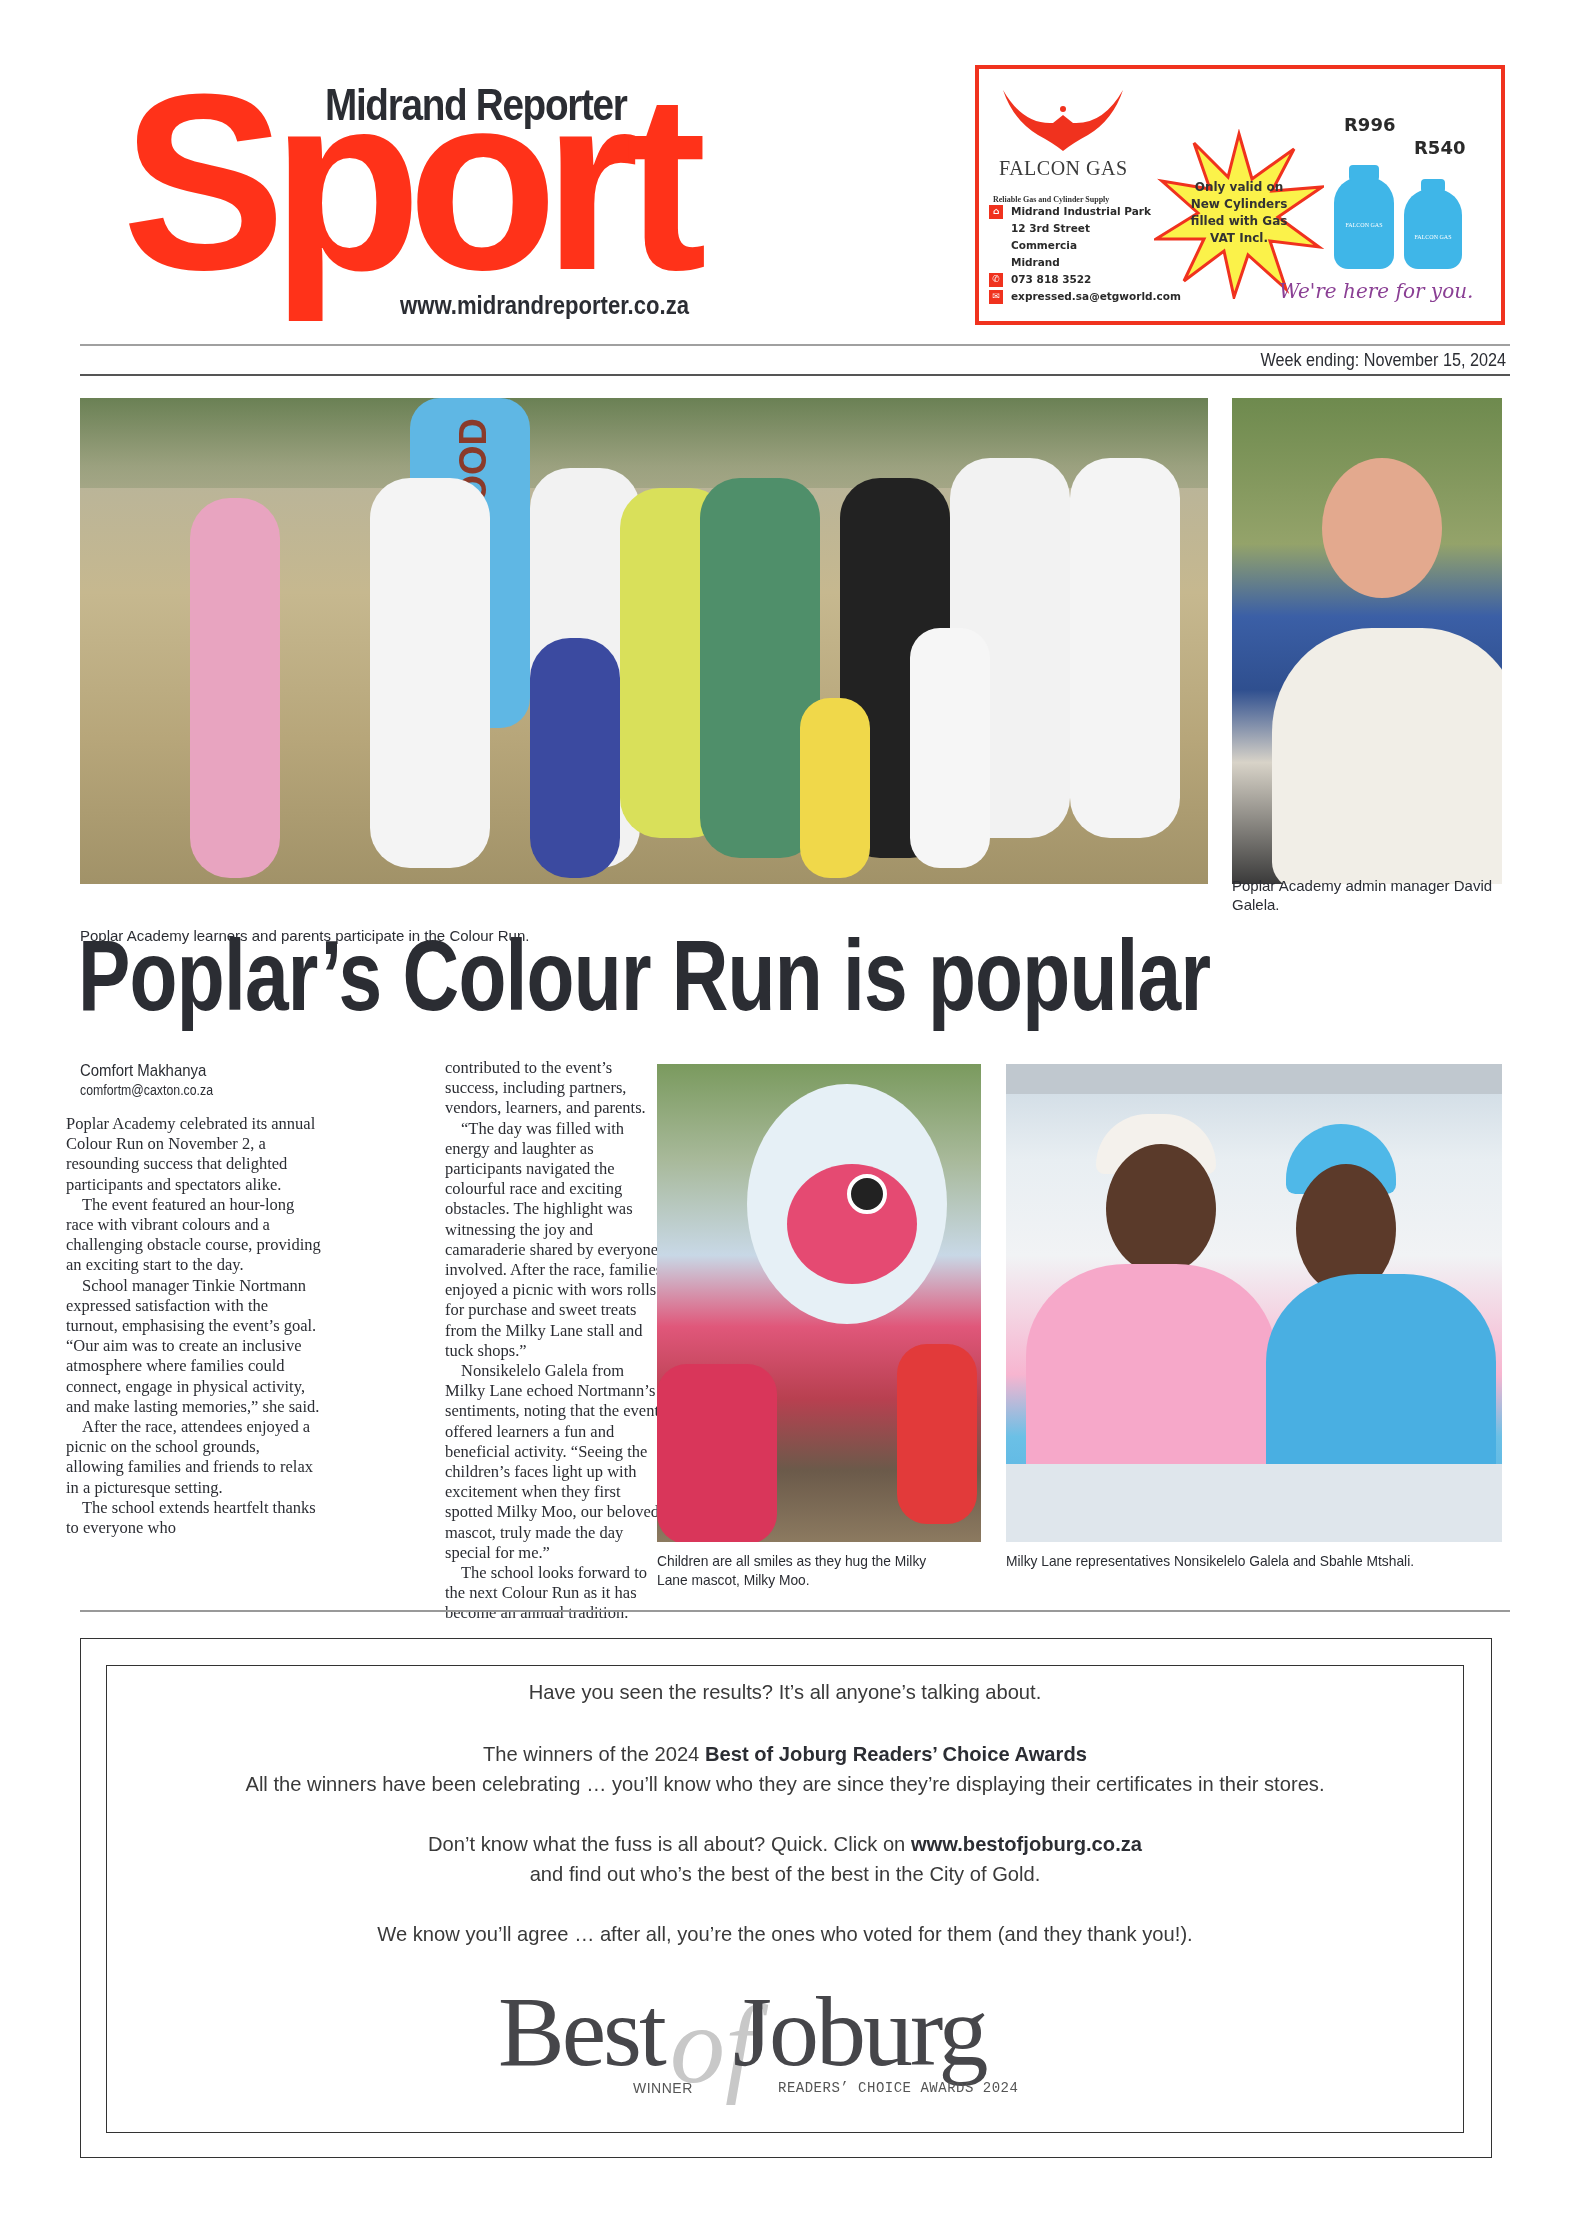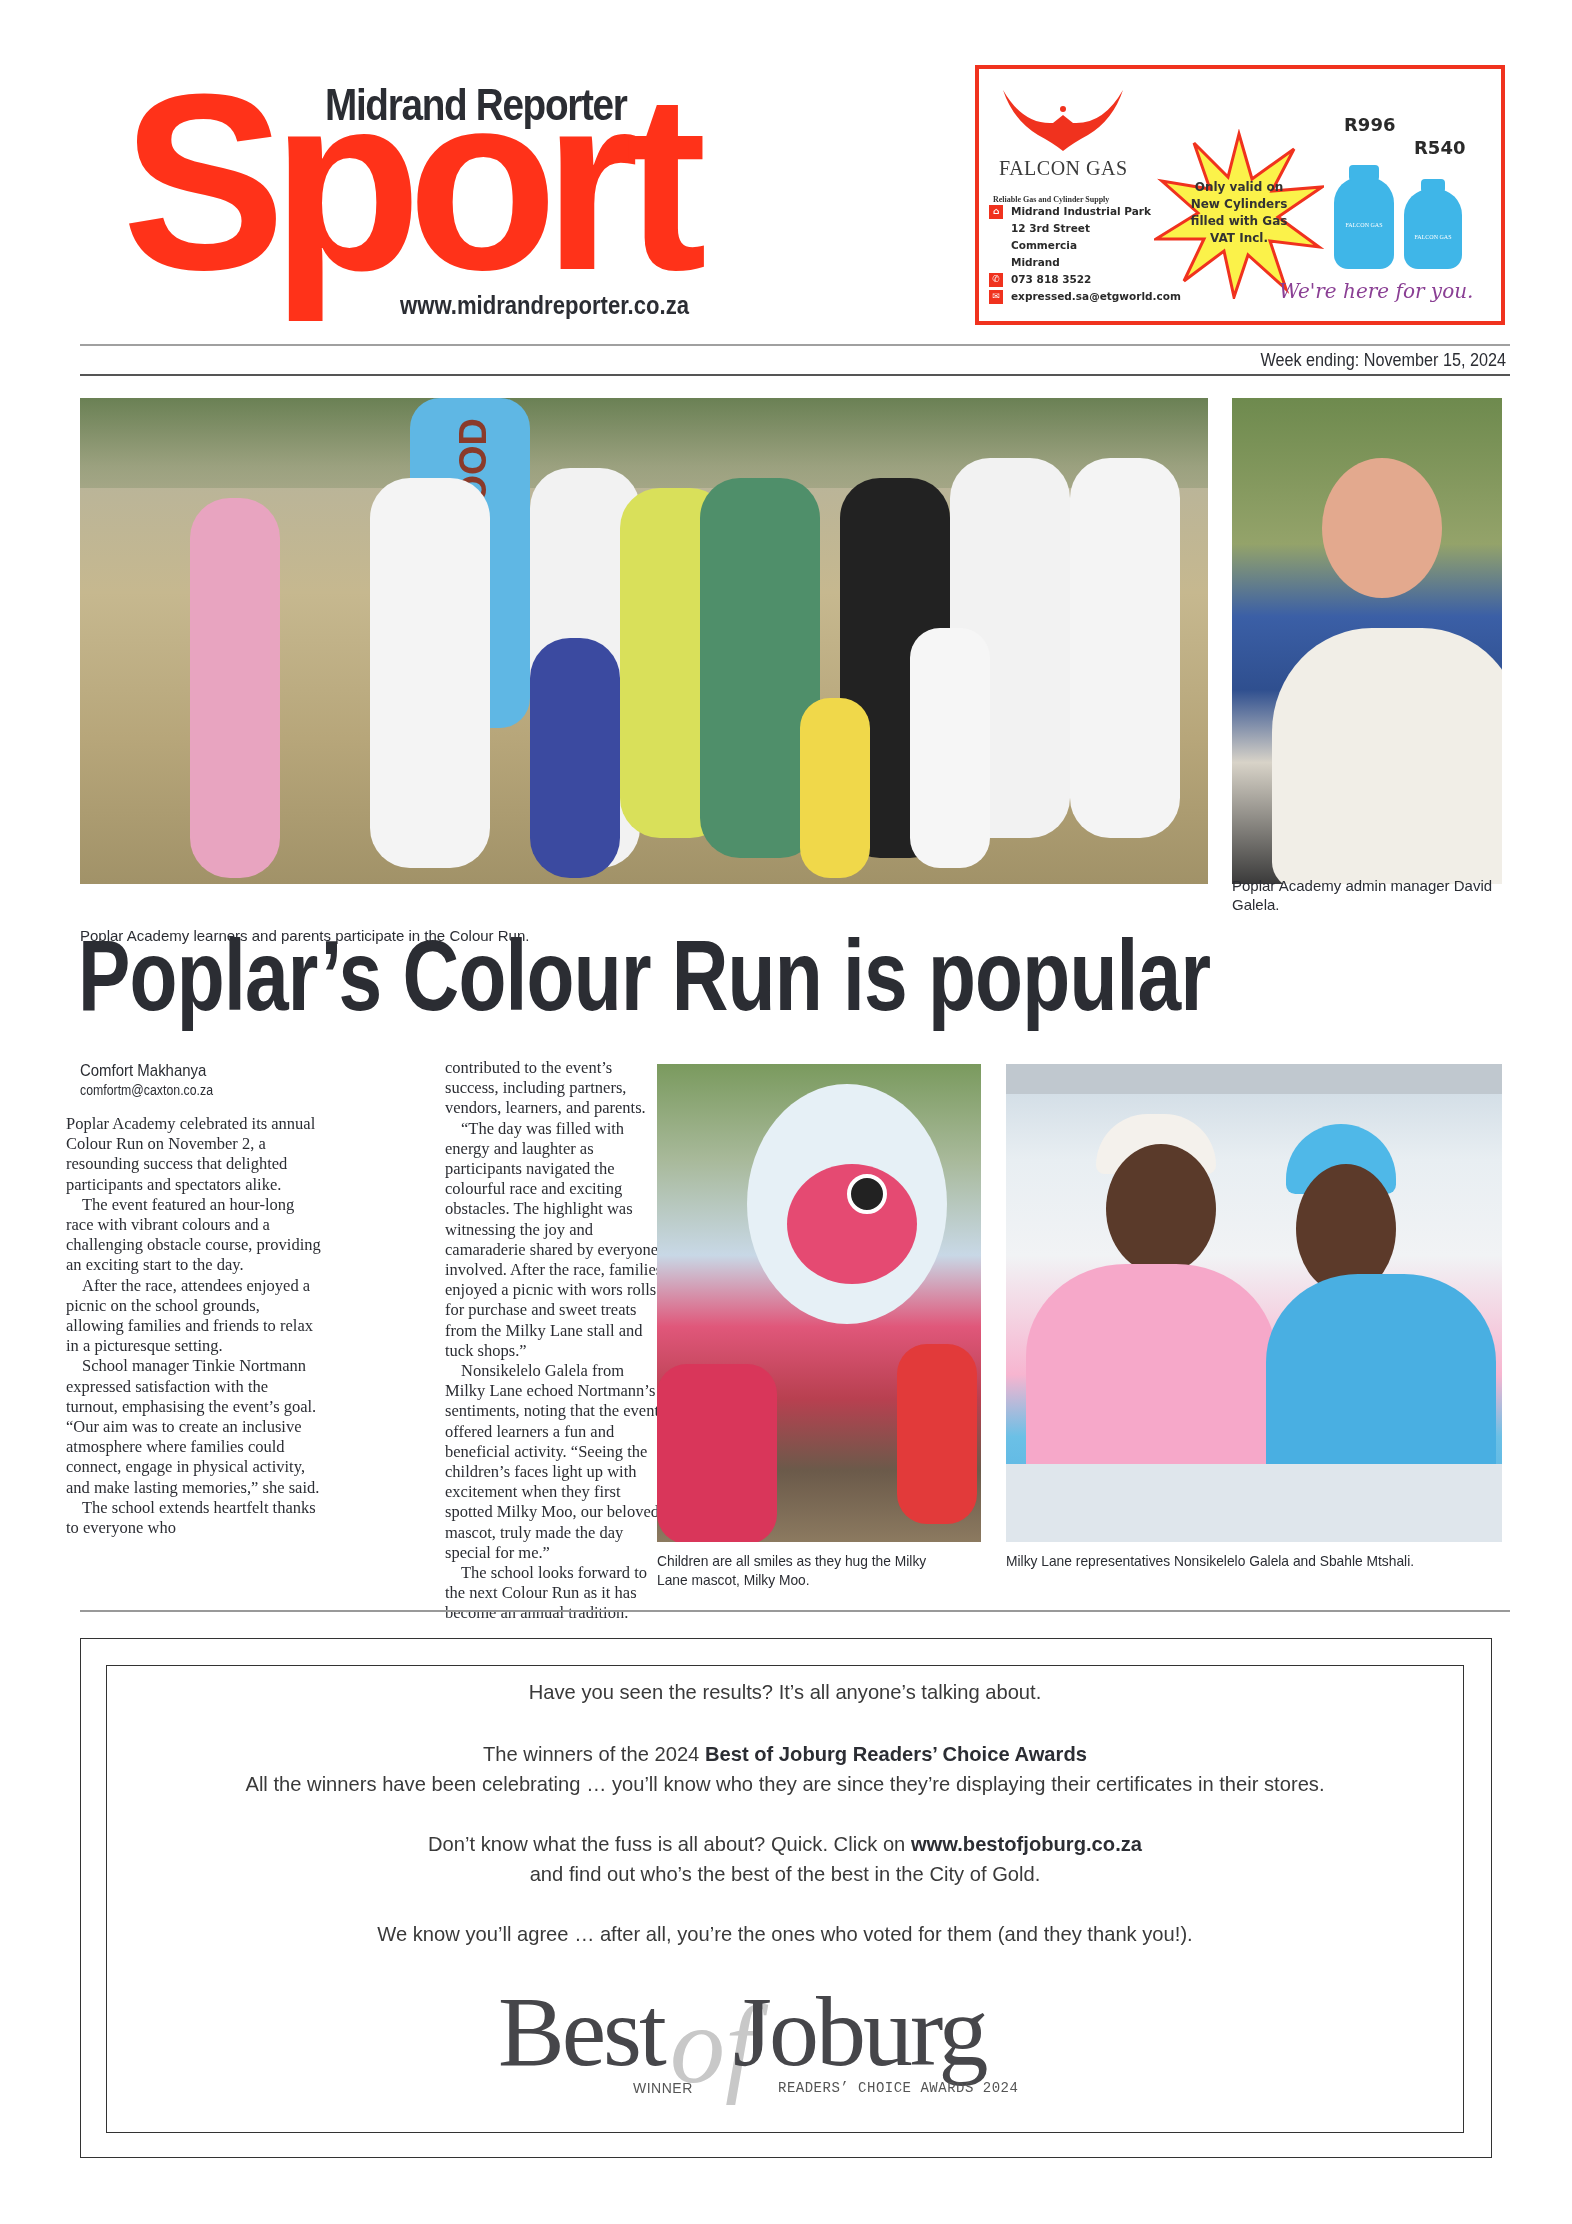--- a/index.html
+++ b/index.html
@@ -176,22 +176,22 @@
 <div class="caption cap-david">Poplar Academy admin manager David Galela.</div>
 
 <div class="headline">Poplar’s Colour Run is popular</div>
 
 <div class="byline-name">Comfort Makhanya</div>
 <div class="byline-email">comfortm@caxton.co.za</div>
 
 <div class="col col-1">
   <p class="noindent">Poplar Academy celebrated its annual Colour Run on November 2, a resounding success that delighted participants and spectators alike.</p>
   <p>The event featured an hour-long race with vibrant colours and a challenging obstacle course, providing an exciting start to the day.</p>
+  <p>School manager Tinkie Nortmann expressed satisfaction with the turnout, emphasising the event’s goal. “Our aim was to create an inclusive atmosphere where families could connect, engage in physical activity, and make lasting memories,” she said.</p>
   <p>After the race, attendees enjoyed a picnic on the school grounds, allowing families and friends to relax in a picturesque setting.</p>
-  <p>School manager Tinkie Nortmann expressed satisfaction with the turnout, emphasising the event’s goal. “Our aim was to create an inclusive atmosphere where families could connect, engage in physical activity, and make lasting memories,” she said.</p>
   <p>The school extends heartfelt thanks to everyone who</p>
 </div>
 
 <div class="col col-2">
   <p class="noindent">contributed to the event’s success, including partners, vendors, learners, and parents.</p>
   <p>“The day was filled with energy and laughter as participants navigated the colourful race and exciting obstacles. The highlight was witnessing the joy and camaraderie shared by everyone involved. After the race, families enjoyed a picnic with wors rolls for purchase and sweet treats from the Milky Lane stall and tuck shops.”</p>
   <p>Nonsikelelo Galela from Milky Lane echoed Nortmann’s sentiments, noting that the event offered learners a fun and beneficial activity. “Seeing the children’s faces light up with excitement when they first spotted Milky Moo, our beloved mascot, truly made the day special for me.”</p>
   <p>The school looks forward to the next Colour Run as it has become an annual tradition.</p>
 </div>
 

